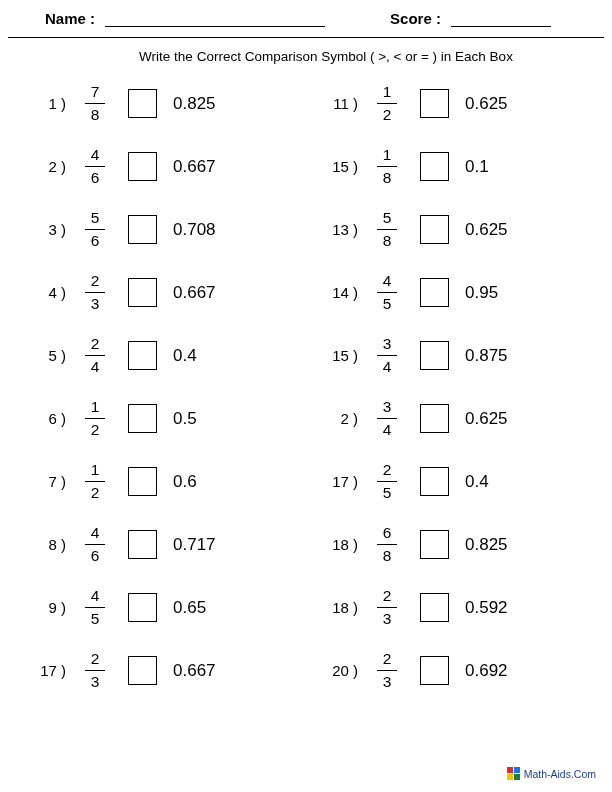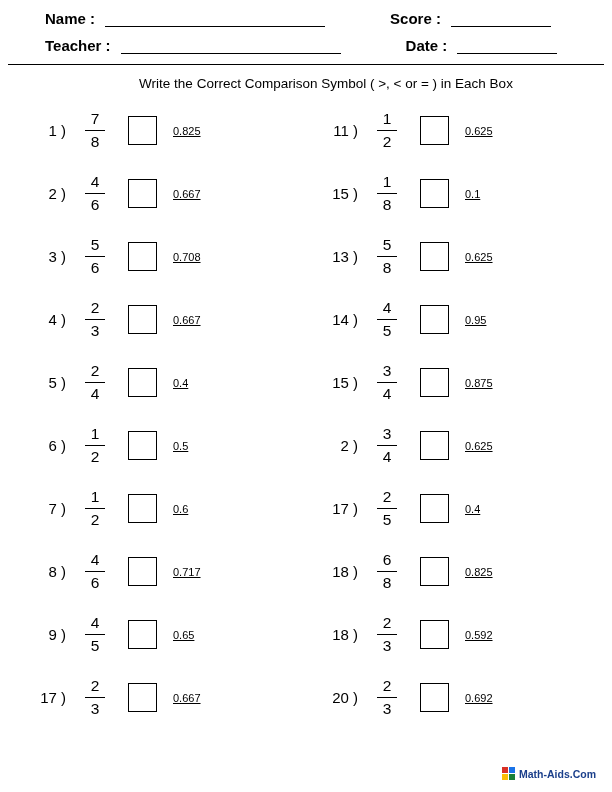--- a/index.html
+++ b/index.html
@@ -95,34 +95,33 @@
   }
   .answerbox {
     width: 27px;
     height: 27px;
     border: 1.4px solid #000;
     margin: 0 16px 0 14px;
     background: #fff;
     flex: none;
   }
   .decimal {
-    font-size: 11px;
+    font-size: 17px;
     min-width: 54px;
-    text-decoration: underline;
   }
 
   
   .footer {
     position: absolute;
     right: 16px;
     bottom: 12px;
     display: flex;
     align-items: center;
     font-size: 10.5px;
-    font-weight: bold;
+    font-weight: normal;
     color: #1b3f8b;
   }
   .logo-grid {
     width: 13px;
     height: 13px;
     display: grid;
     grid-template-columns: 1fr 1fr;
     grid-template-rows: 1fr 1fr;
     gap: 1px;
     margin-right: 4px;
@@ -136,27 +135,20 @@
 </head>
 <body>
 
 <div class="header">
   <div class="header-row">
     <span class="hdr-label">Name :</span>
     <span class="hdr-line line-name"></span>
     <span class="spacer-mid"></span>
     <span class="hdr-label">Score :</span>
     <span class="hdr-line line-score"></span>
-  </div>
-  <div class="header-row">
-    <span class="hdr-label">Teacher :</span>
-    <span class="hdr-line line-teacher"></span>
-    <span class="spacer-mid"></span>
-    <span class="hdr-label">Date :</span>
-    <span class="hdr-line line-date"></span>
   </div>
 </div>
 
 <div class="header-rule"></div>
 
 <div class="instructions">Write the Correct Comparison Symbol (  &gt;, &lt; or = ) in Each Box</div>
 
 <div class="grid">
 
   <div class="problem">

